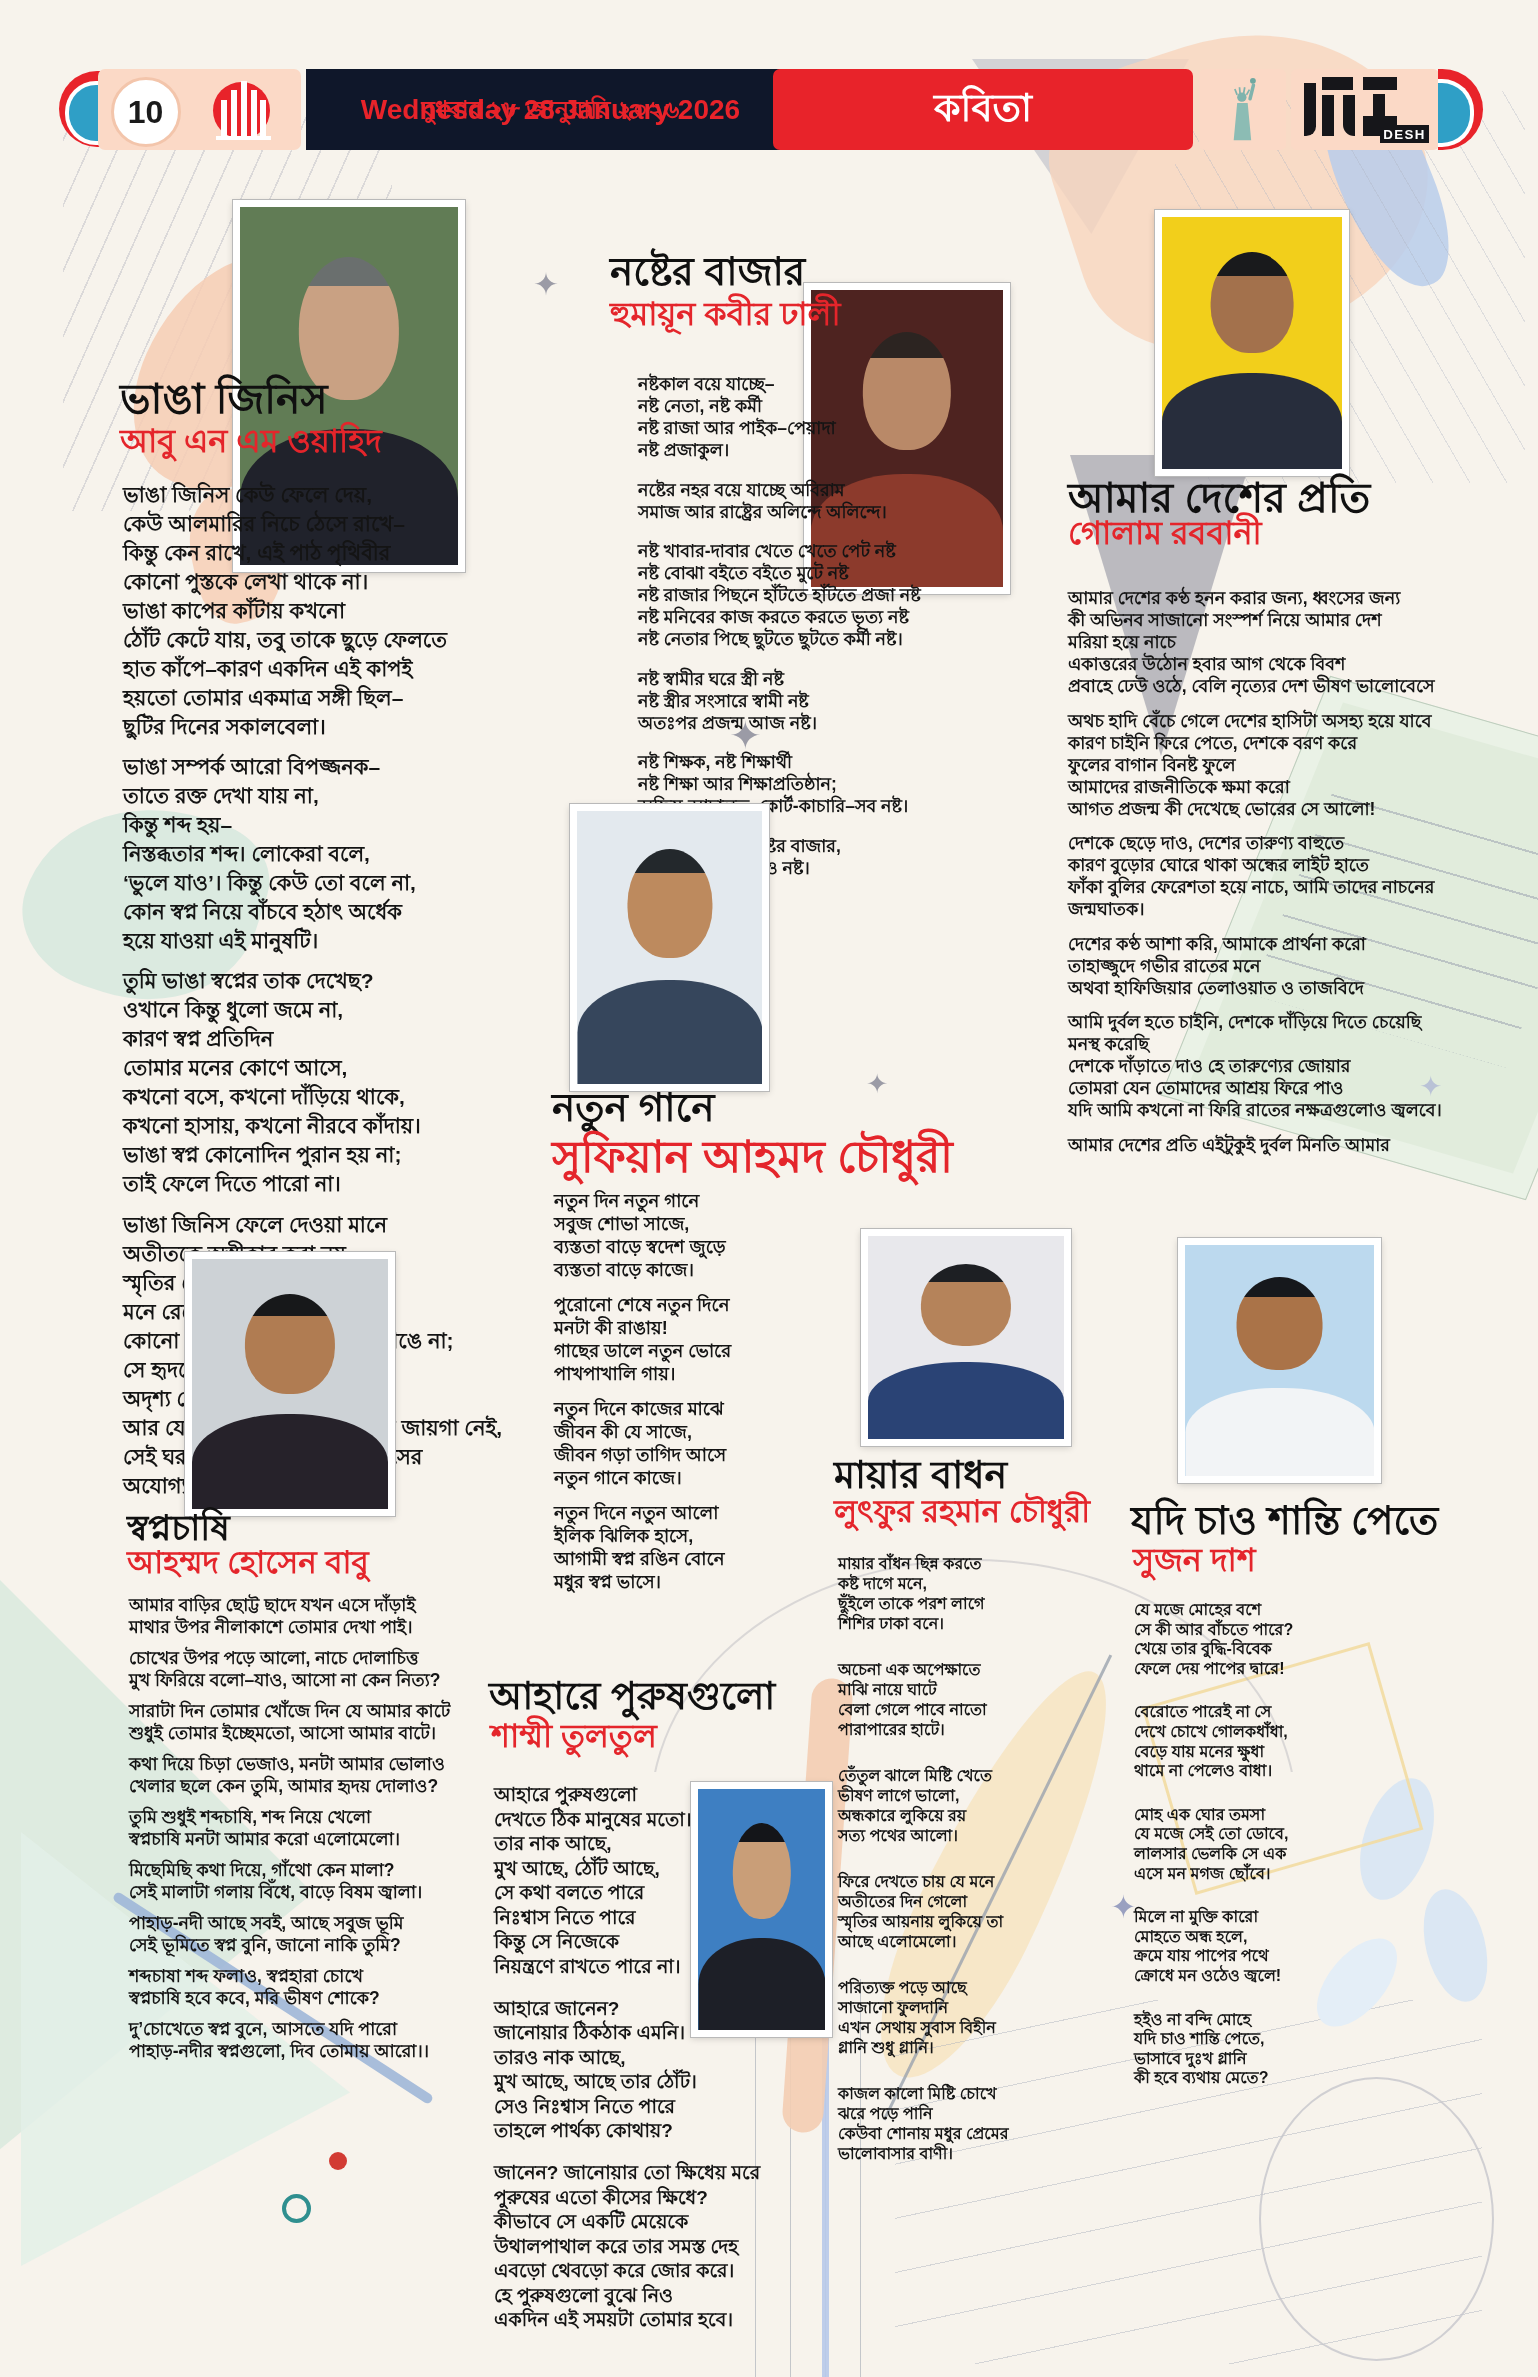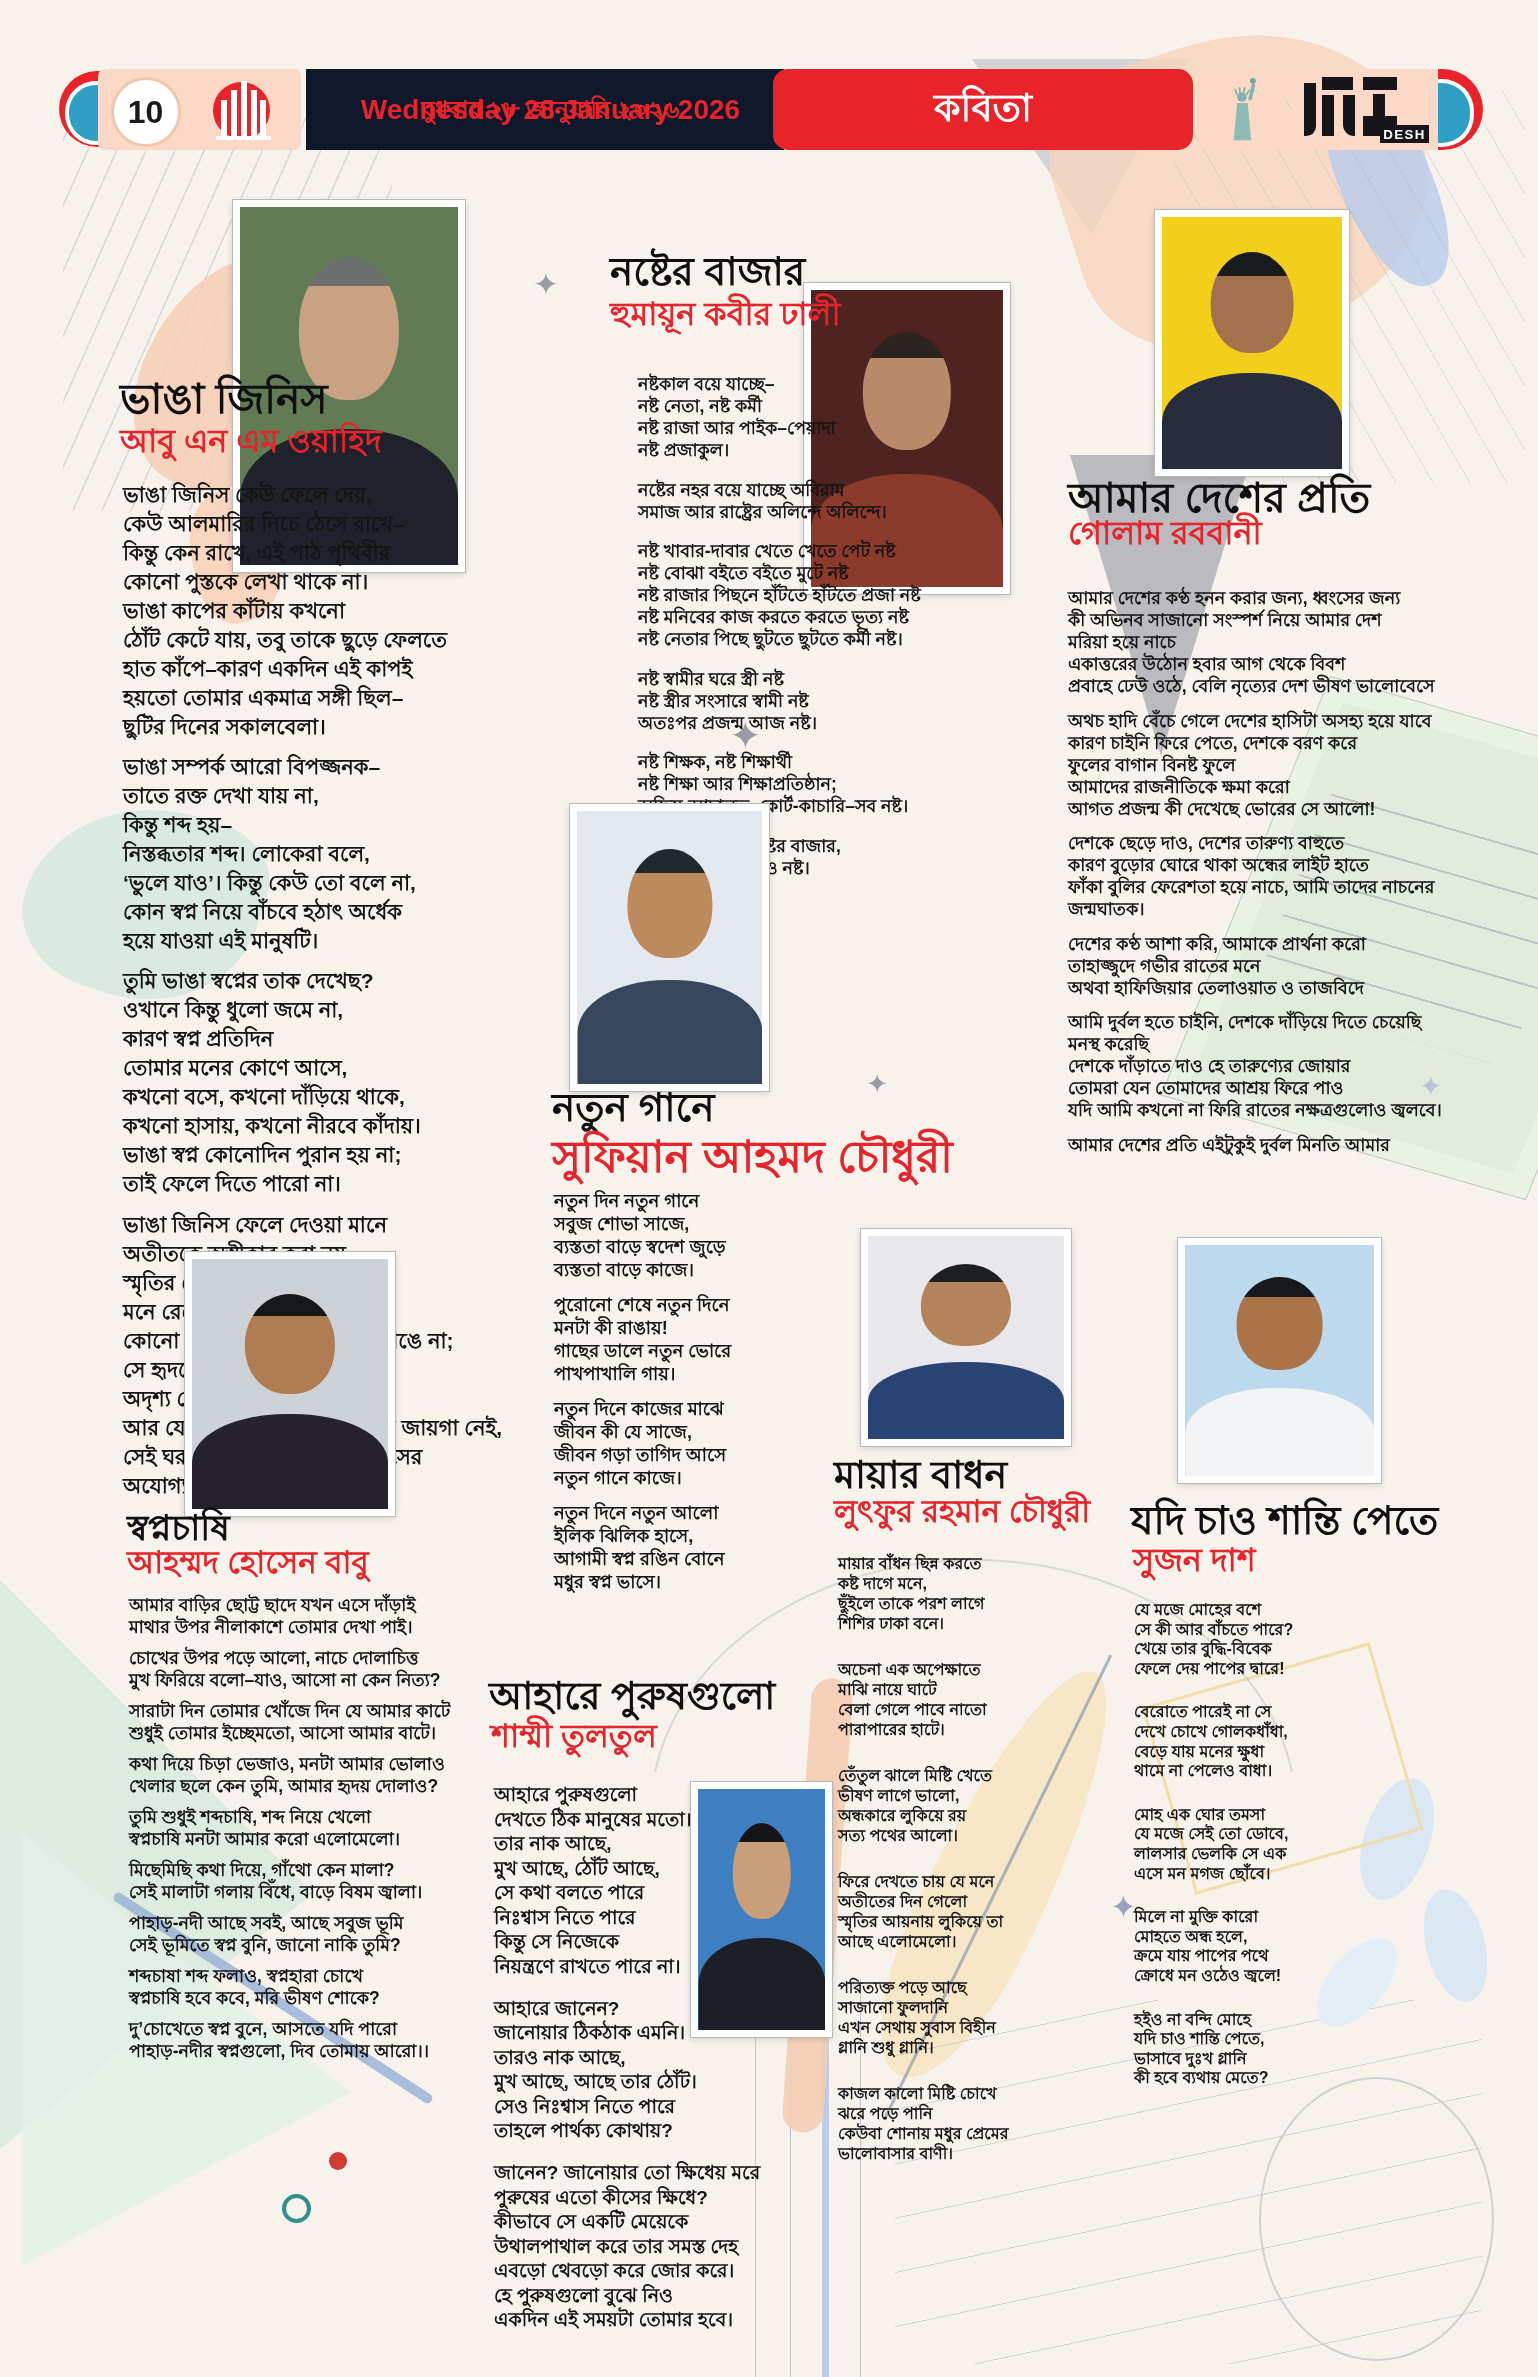--- a/index.html
+++ b/index.html
@@ -76,21 +76,21 @@
   .minar i.m1{left:18px;height:36px;}
   .minar i.m2{left:28px;height:46px;}
   .minar i.m3{left:38px;height:55px;}
   .minar i.m4{left:48px;height:46px;}
   .minar i.m5{left:57px;height:36px;}
   .minar b{position:absolute;left:12.6px;bottom:4.2px;width:55px;height:4.9px;background:#fff;display:block;}
   .datebox{left:306px;top:69px;width:467px;height:81px;background:#0f172a;
     display:flex;flex-direction:column;align-items:center;justify-content:center;gap:4.2px;padding-left:11px;}
   .date-en{font-size:28px;font-weight:bold;color:#e8232a;line-height:1;}
   .date-bn{font-size:24px;font-weight:bold;color:#e8232a;line-height:1;}
-  .secbar{left:773px;top:69px;width:420px;height:81px;background:#e8232a;border-radius:15px;
+  .secbar{left:773px;top:69px;width:420px;height:81px;background:#e8232a;border-radius:7px;
     display:flex;align-items:center;justify-content:center;}
   .secbar span{color:#fff;font-size:38px;font-weight:bold;}
   .statuebox{left:1199px;top:69px;width:87px;height:81px;background:#fbd9c6;border-radius:5.6px;
     display:flex;align-items:center;justify-content:center;}
   .logobox{left:1291px;top:69px;width:148px;height:81px;background:#fbd9c6;border-radius:5.6px;}
   .logo-mark{position:absolute;left:12.6px;top:8.4px;width:98px;height:64px;display:block;}
   .logo-mark i{position:absolute;background:#16161a;display:block;}
   .logo-mark .l1{left:0;top:5.6px;width:12.6px;height:53px;border-radius:0 0 9.8px 0;}
   .logo-mark .l2{left:18px;top:0;width:31px;height:12.6px;}
   .logo-mark .l3{left:18px;top:18px;width:12.6px;height:41px;}

